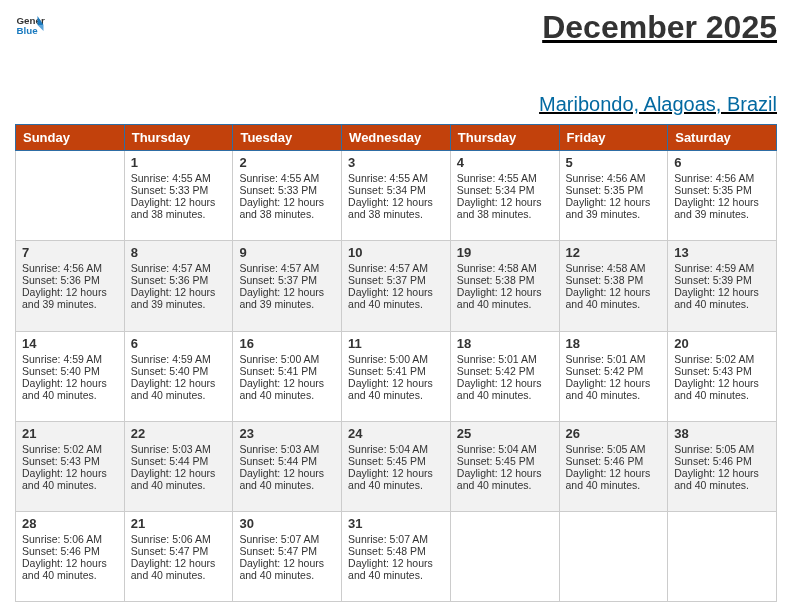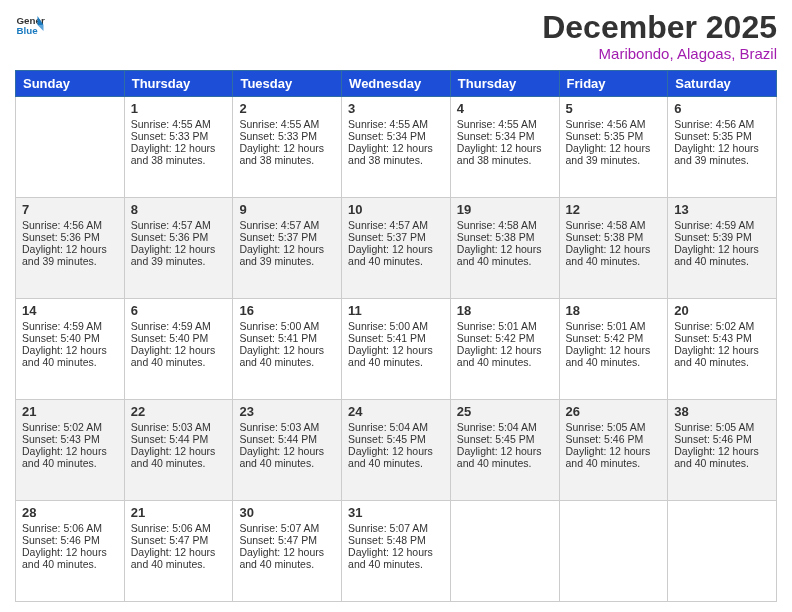--- a/index.html
+++ b/index.html
@@ -28,38 +28,40 @@
       align-items: center;
       gap: 2px;
     }
     .logo-icon {
       width: 30px;
       height: 30px;
       margin-right: 4px;
     }
     .title-block {
       text-align: right;
+      text-decoration: underline;
     }
     .month-title {
       font-size: 32px;
       font-weight: bold;
       color: #333;
       line-height: 1.1;
     }
     .subtitle {
-      font-size: 15px;
-      color: #a21caf;
+      font-size: 20px;
+      color: #0369a1;
+      margin-top: 48px;
     }
     .calendar-table {
       width: 100%;
       border-collapse: collapse;
       flex: 1;
     }
     .calendar-table th {
-      background-color: #1d4ed8;
+      background-color: #c2410c;
       color: #fff;
       text-align: left;
       padding: 5px 7px;
       font-size: 13px;
       font-weight: bold;
       border: 1px solid #2e6da4;
     }
     .calendar-table td {
       border: 1px solid #ccc;
       vertical-align: top;

